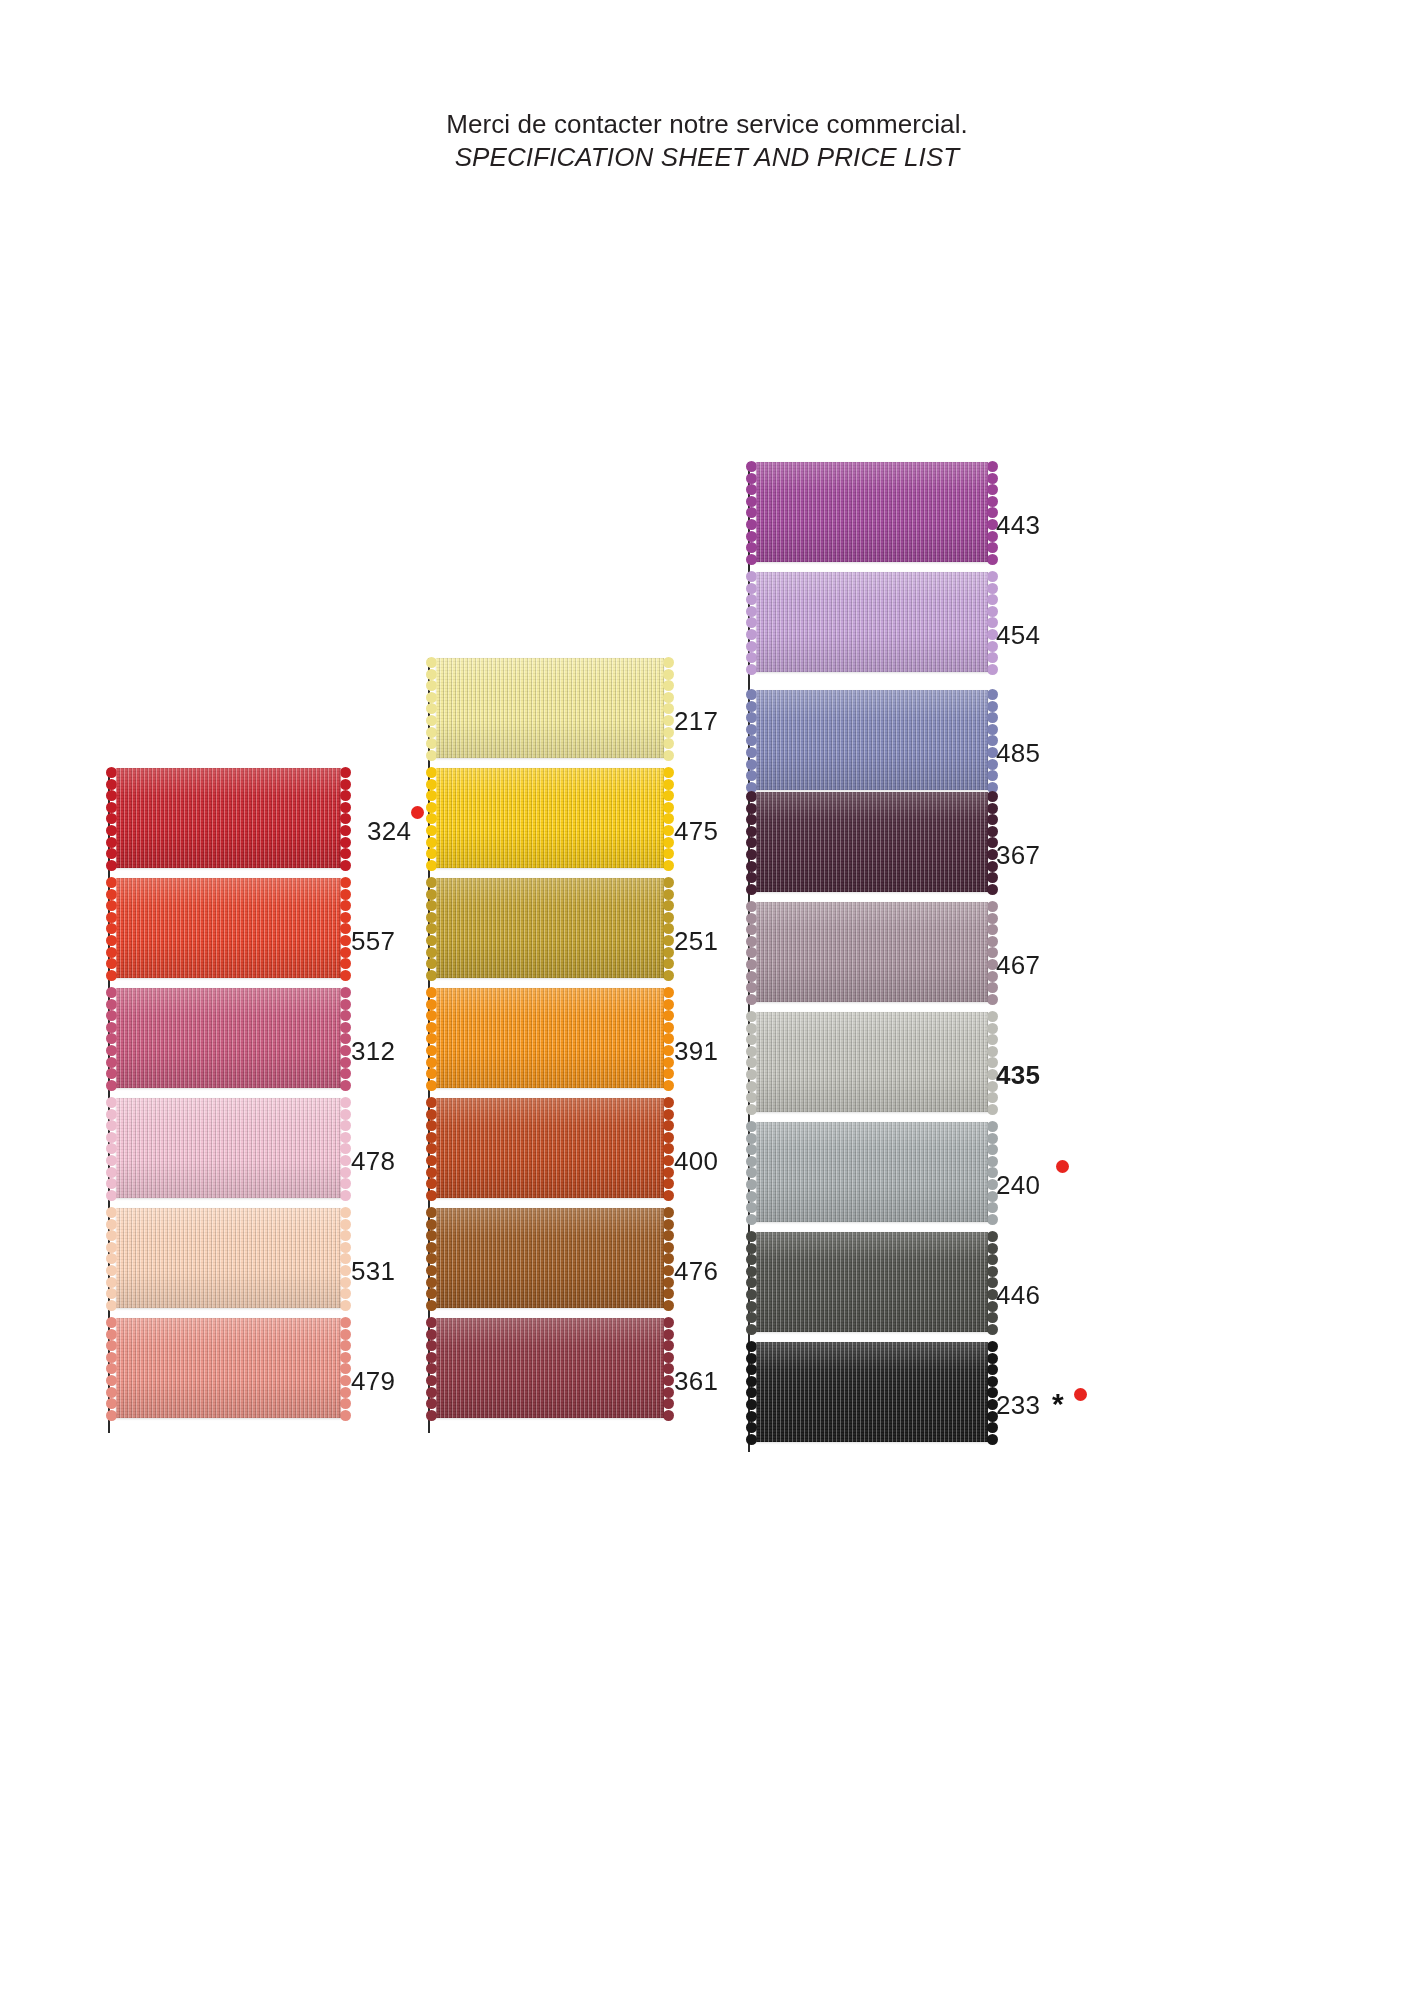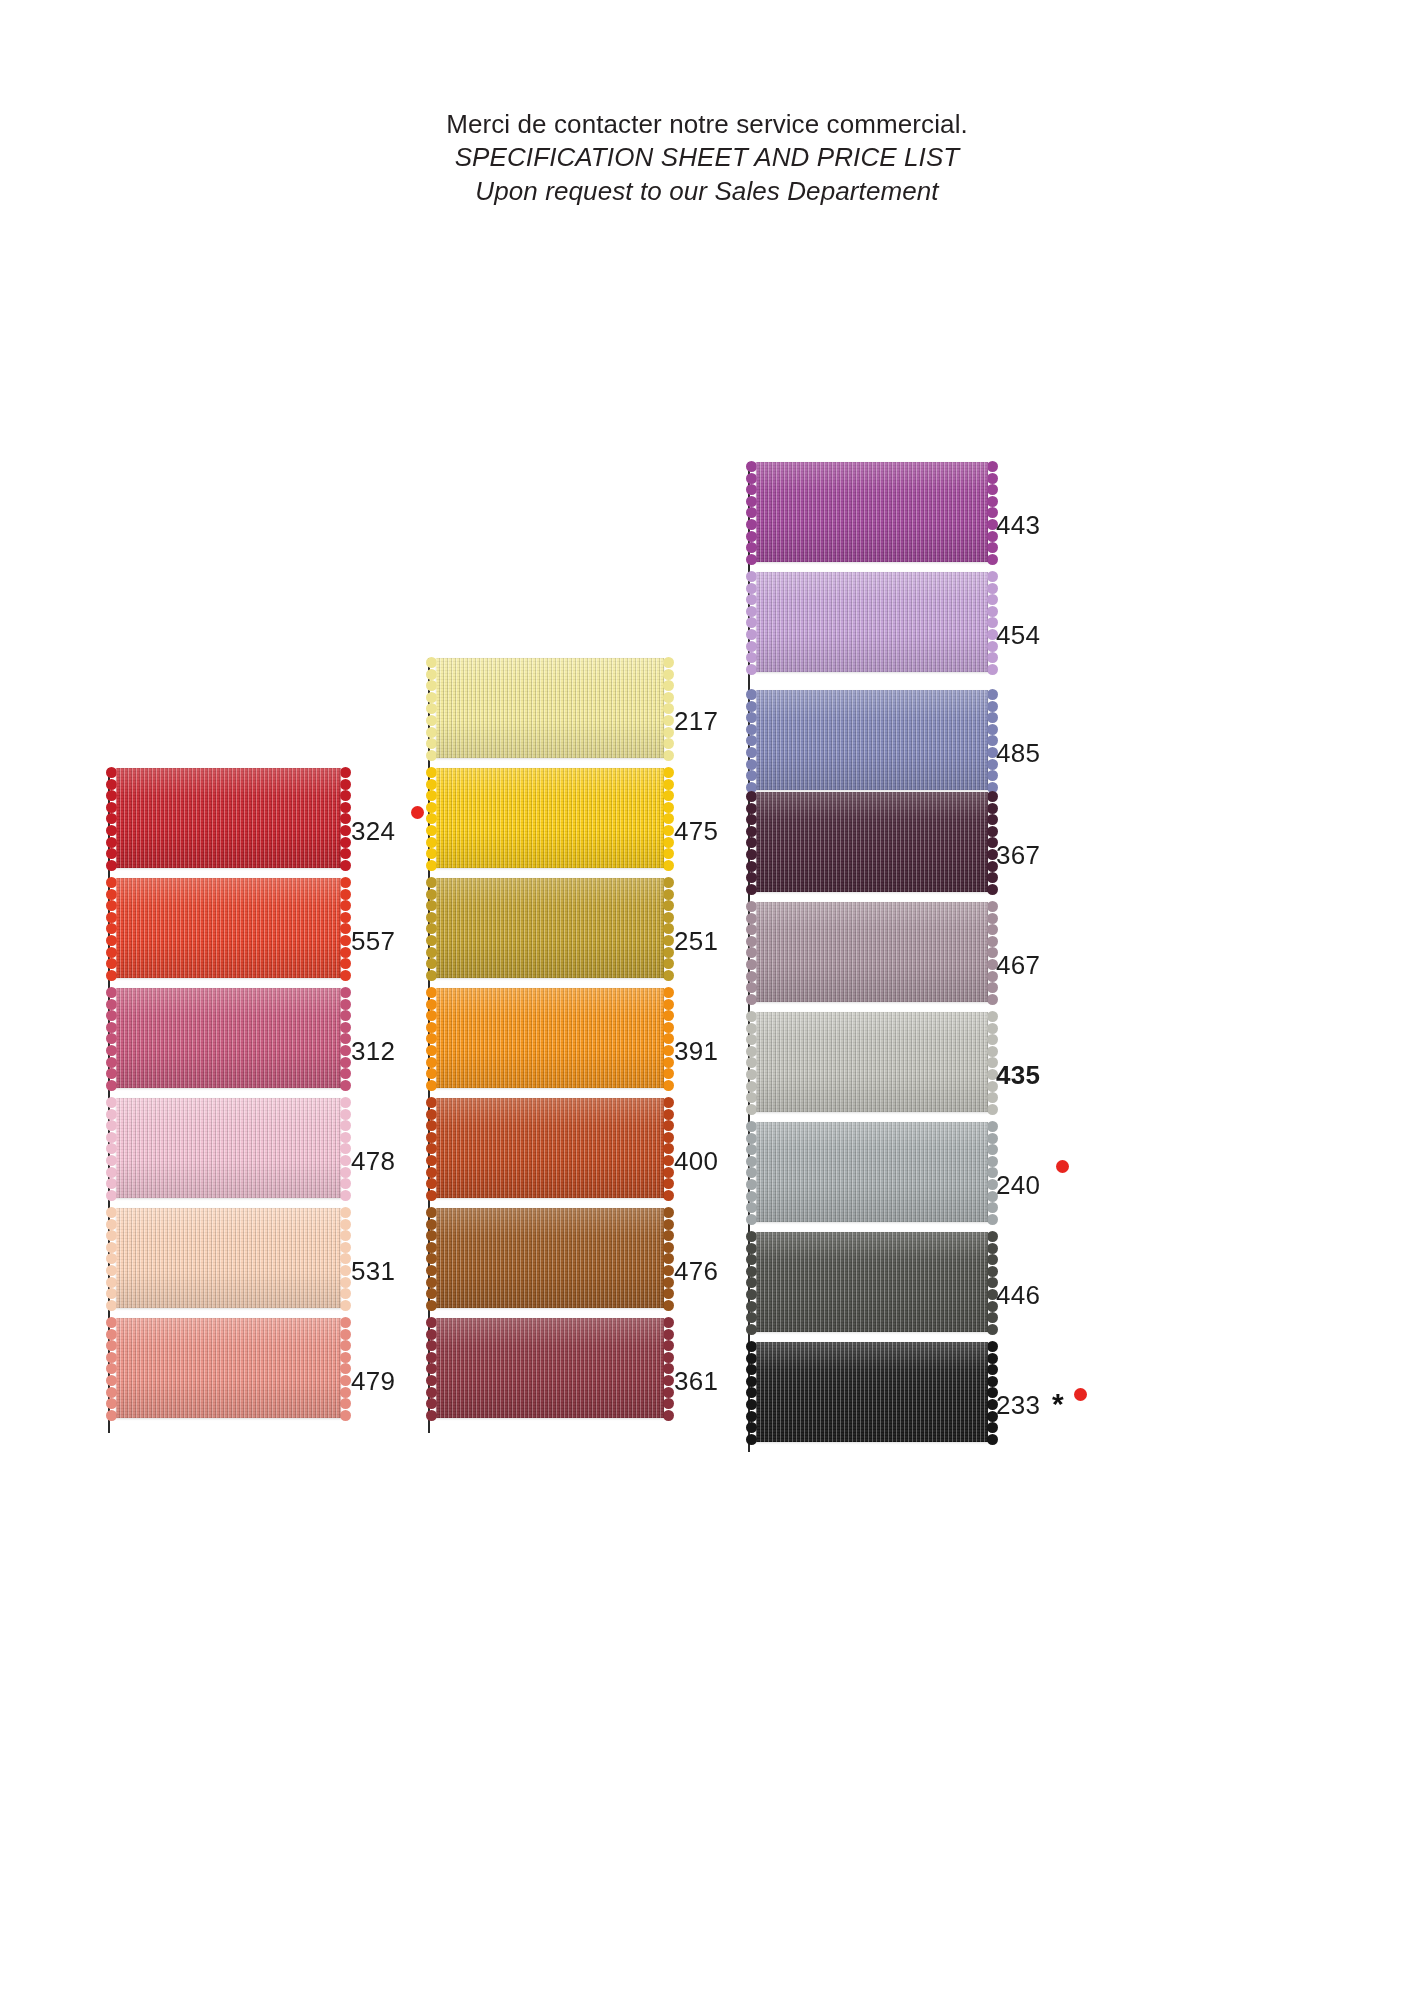--- a/index.html
+++ b/index.html
@@ -95,21 +95,20 @@
     font-size:30px;font-weight:700;
     color:#111;line-height:1;
   }
 </style>
 </head>
 <body>
 
 <div id="header">
   <span class="line l2">Merci de contacter notre service commercial.</span>
   <span class="line l3">SPECIFICATION SHEET AND PRICE LIST</span>
-  <span class="line l4">Upon request to our Sales Departement</span>
 </div>
 
 <div id="sheet">
     <div class="column" style="left: 108px; top: 768px;">
       <div class="col-rule" style="height: 665px;"></div>
       <div class="swatch-row" style="top: 0px; width: 385px; height: 100px;">
         <div class="ribbon" style="width: 225px; background-color: rgb(200, 34, 44);">
           <div class="edge l">
             <i style="top: -1px; background: rgb(194, 28, 38);"></i>
             <i style="top: 10.6px; background: rgb(194, 28, 38);"></i>
@@ -127,21 +126,21 @@
             <i style="top: 22.2px; background: rgb(194, 28, 38);"></i>
             <i style="top: 33.8px; background: rgb(194, 28, 38);"></i>
             <i style="top: 45.4px; background: rgb(194, 28, 38);"></i>
             <i style="top: 57px; background: rgb(194, 28, 38);"></i>
             <i style="top: 68.6px; background: rgb(194, 28, 38);"></i>
             <i style="top: 80.2px; background: rgb(194, 28, 38);"></i>
             <i style="top: 91.8px; background: rgb(194, 28, 38);"></i>
           </div>
           <div class="sheen"></div>
         </div>
-        <div class="swatch-label" style="left: 243px; top: 48px;">324</div>
+        <div class="swatch-label" style="left: 259px; top: 48px;">324</div>
         <div class="dot" style="background: rgb(232, 37, 31); left: 303px; top: 38px;"></div>
       </div>
       <div class="swatch-row" style="top: 110px; width: 385px; height: 100px;">
         <div class="ribbon" style="width: 225px; background-color: rgb(232, 66, 42);">
           <div class="edge l">
             <i style="top: -1px; background: rgb(226, 60, 36);"></i>
             <i style="top: 10.6px; background: rgb(226, 60, 36);"></i>
             <i style="top: 22.2px; background: rgb(226, 60, 36);"></i>
             <i style="top: 33.8px; background: rgb(226, 60, 36);"></i>
             <i style="top: 45.4px; background: rgb(226, 60, 36);"></i>

